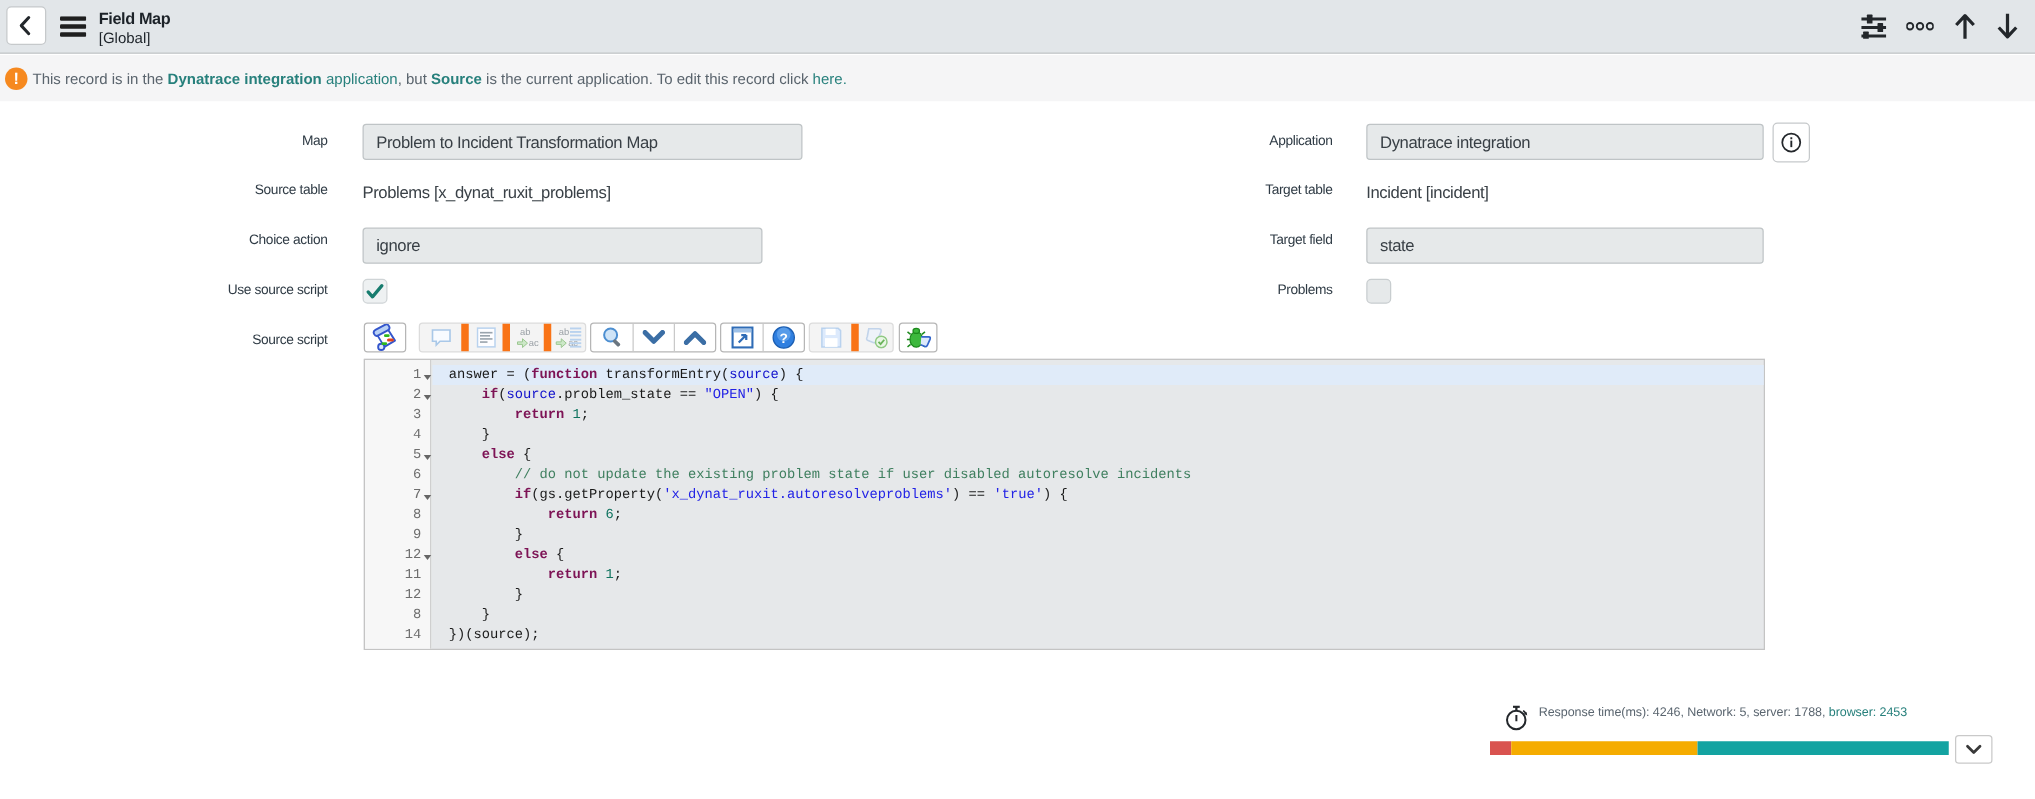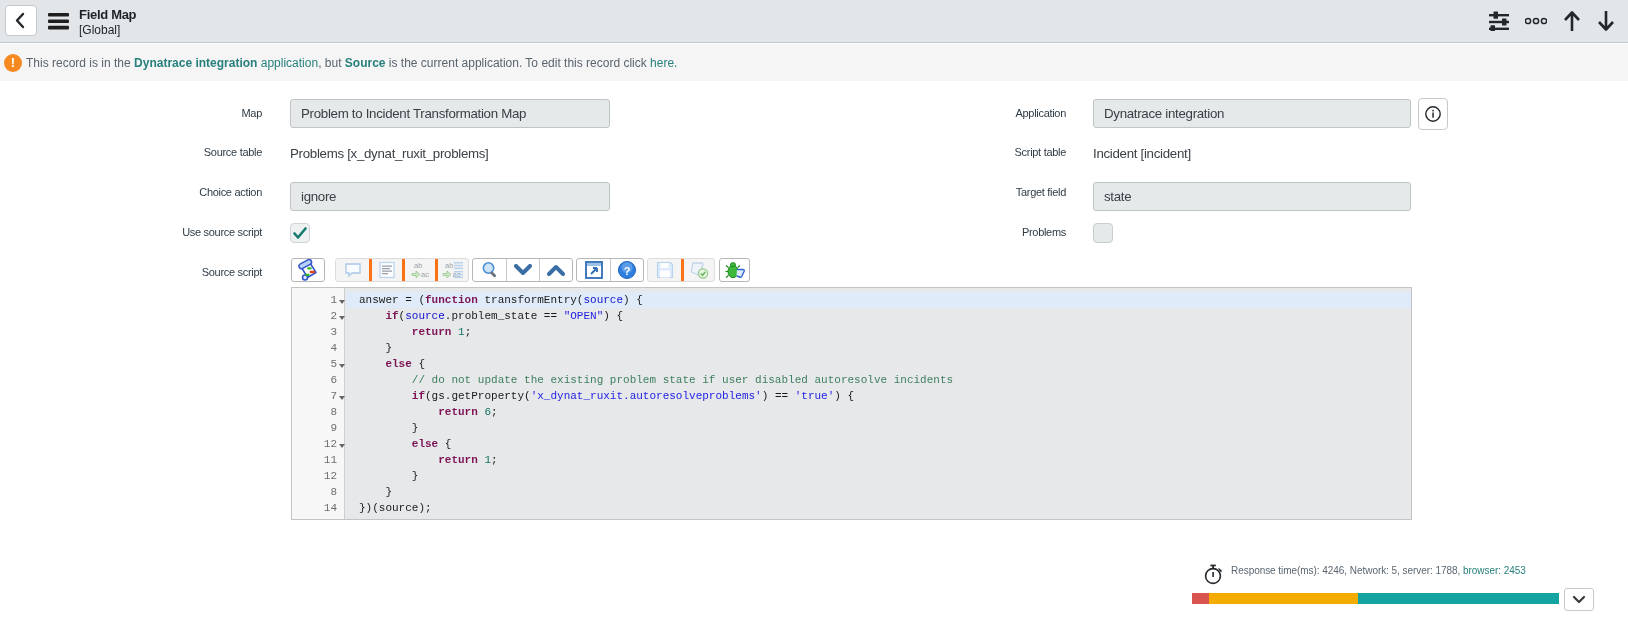--- a/index.html
+++ b/index.html
@@ -33,21 +33,21 @@
   .cb2 { left:1093px; top:223px; background:#e6e9ea; border:1px solid #c8cdcf; }
 
   .infobtn { position:absolute; left:1418px; top:98px; width:30px; height:32px; background:#fff; border:1px solid #c6c9cb; border-radius:4px; }
 
   
   .tbtn { position:absolute; top:258px; height:24px; background:#fff; border:1px solid #b6b6b6; border-radius:3px; }
   .tgroup { position:absolute; top:258px; height:24px; background:#fff; border:1px solid #b6b6b6; border-radius:3px; display:flex; }
   .tgroup.dis { background:#f4f4f4; border-color:#dcdcdc; }
   .tcell { width:33px; height:22px; position:relative; }
   .tcell + .tcell { border-left:1px solid #c9c9c9; }
-  .tgroup.dis .tcell + .tcell { border-left:3px solid #f97316; }
+  .tgroup.dis .tcell + .tcell { border-left:6px solid #f97316; }
   .tcell svg, .tbtn svg { position:absolute; left:50%; top:50%; transform:translate(-50%,-50%); }
 
   
   .editor { position:absolute; left:291px; top:287px; width:1121px; height:233px; background:#e6e8ea; border:1px solid #c4c4c4; }
   .gutter { position:absolute; left:0; top:0; width:53px; height:231px; background:#f7f7f7; border-right:1px solid #cfcfcf; }
   .lnum { position:absolute; width:30px; text-align:right; left:15px; font-family:"Liberation Mono", monospace; font-size:11px; color:#6e6e6e; line-height:16px; }
   .fold { position:absolute; left:47px; width:0; height:0; border-left:3.5px solid transparent; border-right:3.5px solid transparent; border-top:4.5px solid #666; }
   .activeline { position:absolute; left:54px; top:4px; width:1065px; height:16px; background:#e0ebf9; }
   .code { position:absolute; left:67px; top:4px; font-family:"Liberation Mono", monospace; font-size:11px; line-height:16px; color:#1a1a1a; white-space:pre; }
   .kw { color:#7d1355; font-weight:bold; }
@@ -103,21 +103,21 @@
     <svg class="abs" style="left:1596px; top:10px;" width="20" height="22" viewBox="0 0 20 22">
       <path d="M10 1 L10 19 M3 12 L10 19.5 L17 12" fill="none" stroke="#23272b" stroke-width="2.6" stroke-linejoin="round"></path>
     </svg>
   </div>
 
   <div class="warn"></div>
   <div class="warnicon">!</div>
   <div class="warntext">This record is in the <span class="tealb">Dynatrace integration</span><span class="teal"> application</span>, but <span class="tealb">Source</span> is the current application. To edit this record click <span class="teal">here.</span></div>
 
   <div class="lab labL" style="top:107px;">Map</div>
-  <div class="inp" style="left:290px; top:99px; width:320px;">Problem to Incident Transformation Map</div>
+  <div class="inp" style="left:290px; top:99px; width:352px;">Problem to Incident Transformation Map</div>
   <div class="lab labL" style="top:146px;">Source table</div>
   <div class="ptext" style="left:290px; top:146px;">Problems [x_dynat_ruxit_problems]</div>
   <div class="lab labL" style="top:186px;">Choice action</div>
   <div class="inp" style="left:290px; top:182px; width:320px;">ignore</div>
   <div class="lab labL" style="top:226px;">Use source script</div>
   <div class="cb cb1">
     <svg width="18" height="18" viewBox="0 0 18 18">
         <path d="M3.5 9.5 L7 13.5 L14.5 4.5" fill="none" stroke="#177c6e" stroke-width="2.6" stroke-linecap="round" stroke-linejoin="round"></path>
       </svg>
   </div>
@@ -125,21 +125,21 @@
 
   <div class="lab labR" style="top:107px;">Application</div>
   <div class="inp" style="left:1093px; top:99px; width:318px;">Dynatrace integration</div>
   <div class="infobtn">
     <svg width="28" height="30" viewBox="0 0 28 30">
       <circle cx="14" cy="15" r="7.2" fill="none" stroke="#23272b" stroke-width="1.4"></circle>
       <rect x="13.3" y="13.5" width="1.5" height="5.2" fill="#23272b"></rect>
       <rect x="13.3" y="10.8" width="1.5" height="1.6" fill="#23272b"></rect>
     </svg>
   </div>
-  <div class="lab labR" style="top:146px;">Script table</div>
+  <div class="lab labR" style="top:146px;">Target table</div>
   <div class="ptext" style="left:1093px; top:146px;">Incident [incident]</div>
   <div class="lab labR" style="top:186px;">Target field</div>
   <div class="inp" style="left:1093px; top:182px; width:318px;">state</div>
   <div class="lab labR" style="top:226px;">Problems</div>
   <div class="cb cb2"></div>
 
   <div class="tbtn" style="left:291px; width:34px;">
     <svg width="22" height="22" viewBox="0 0 22 22">
       <path d="M4.5 8.5 L13 4 L19 13.5 L10.5 18.5 Z" fill="#fff" stroke="#3355cc" stroke-width="1.5" stroke-linejoin="round"></path>
       <g transform="rotate(-28 8.5 5)">

